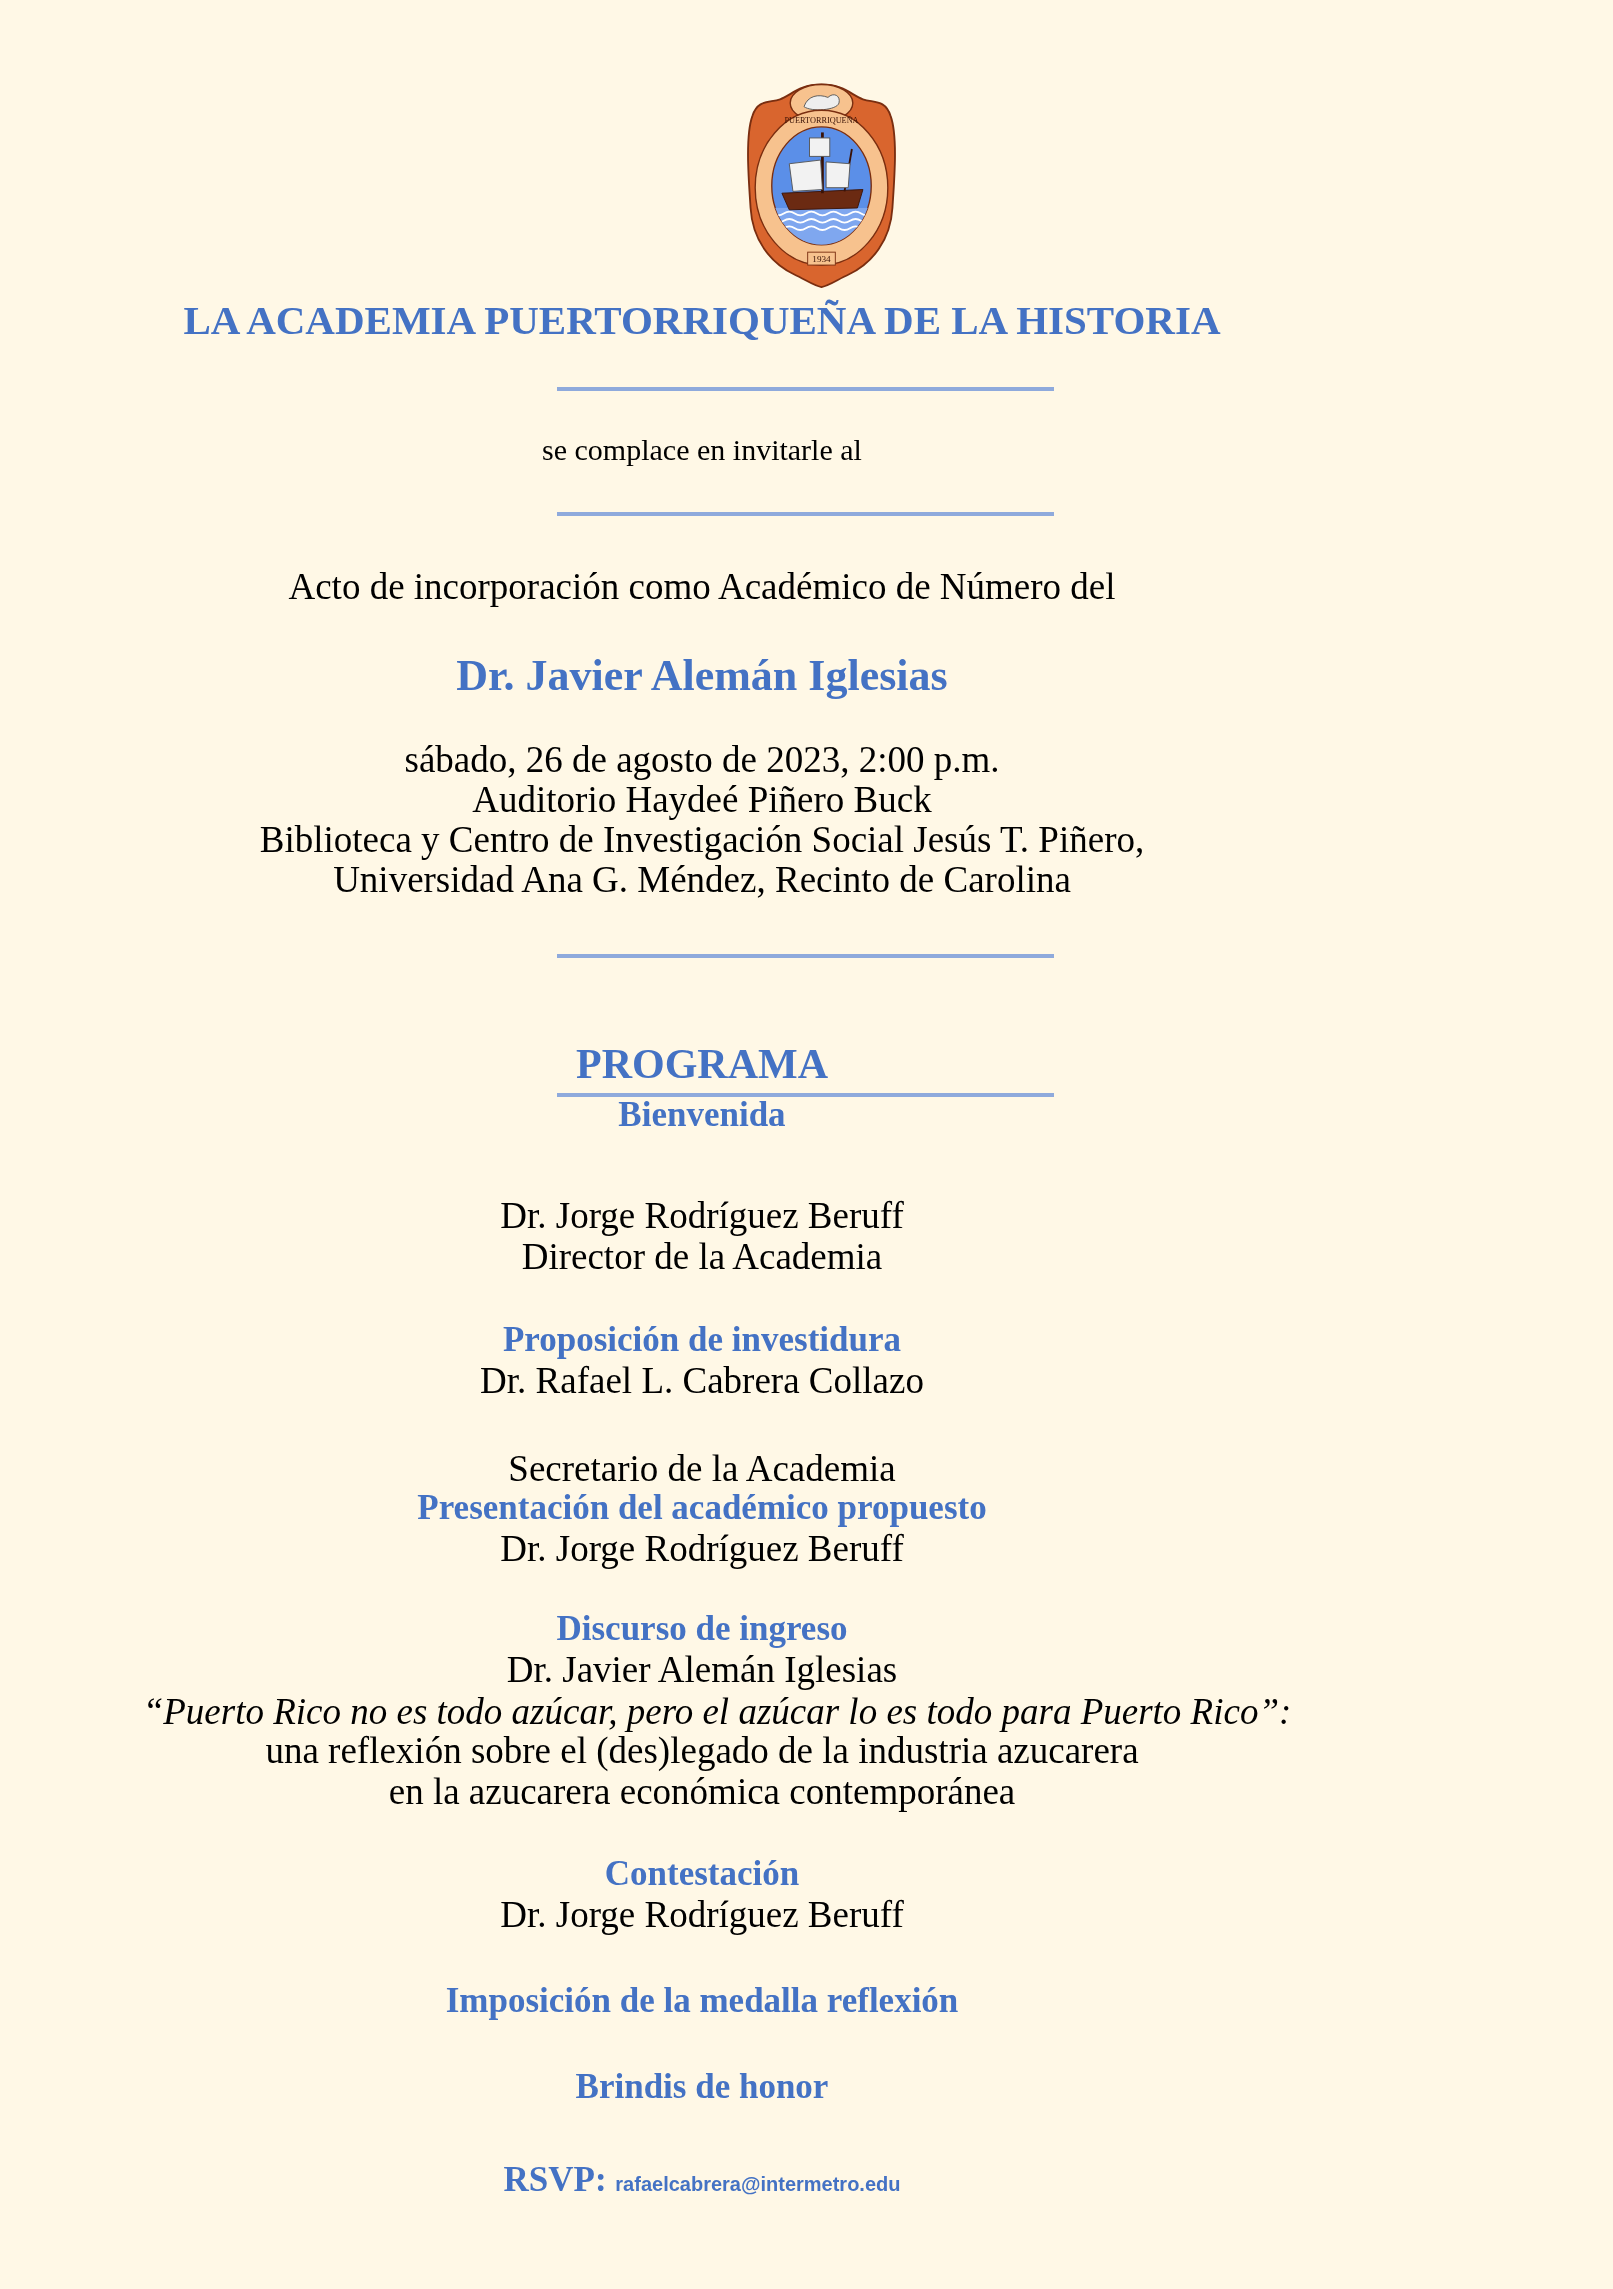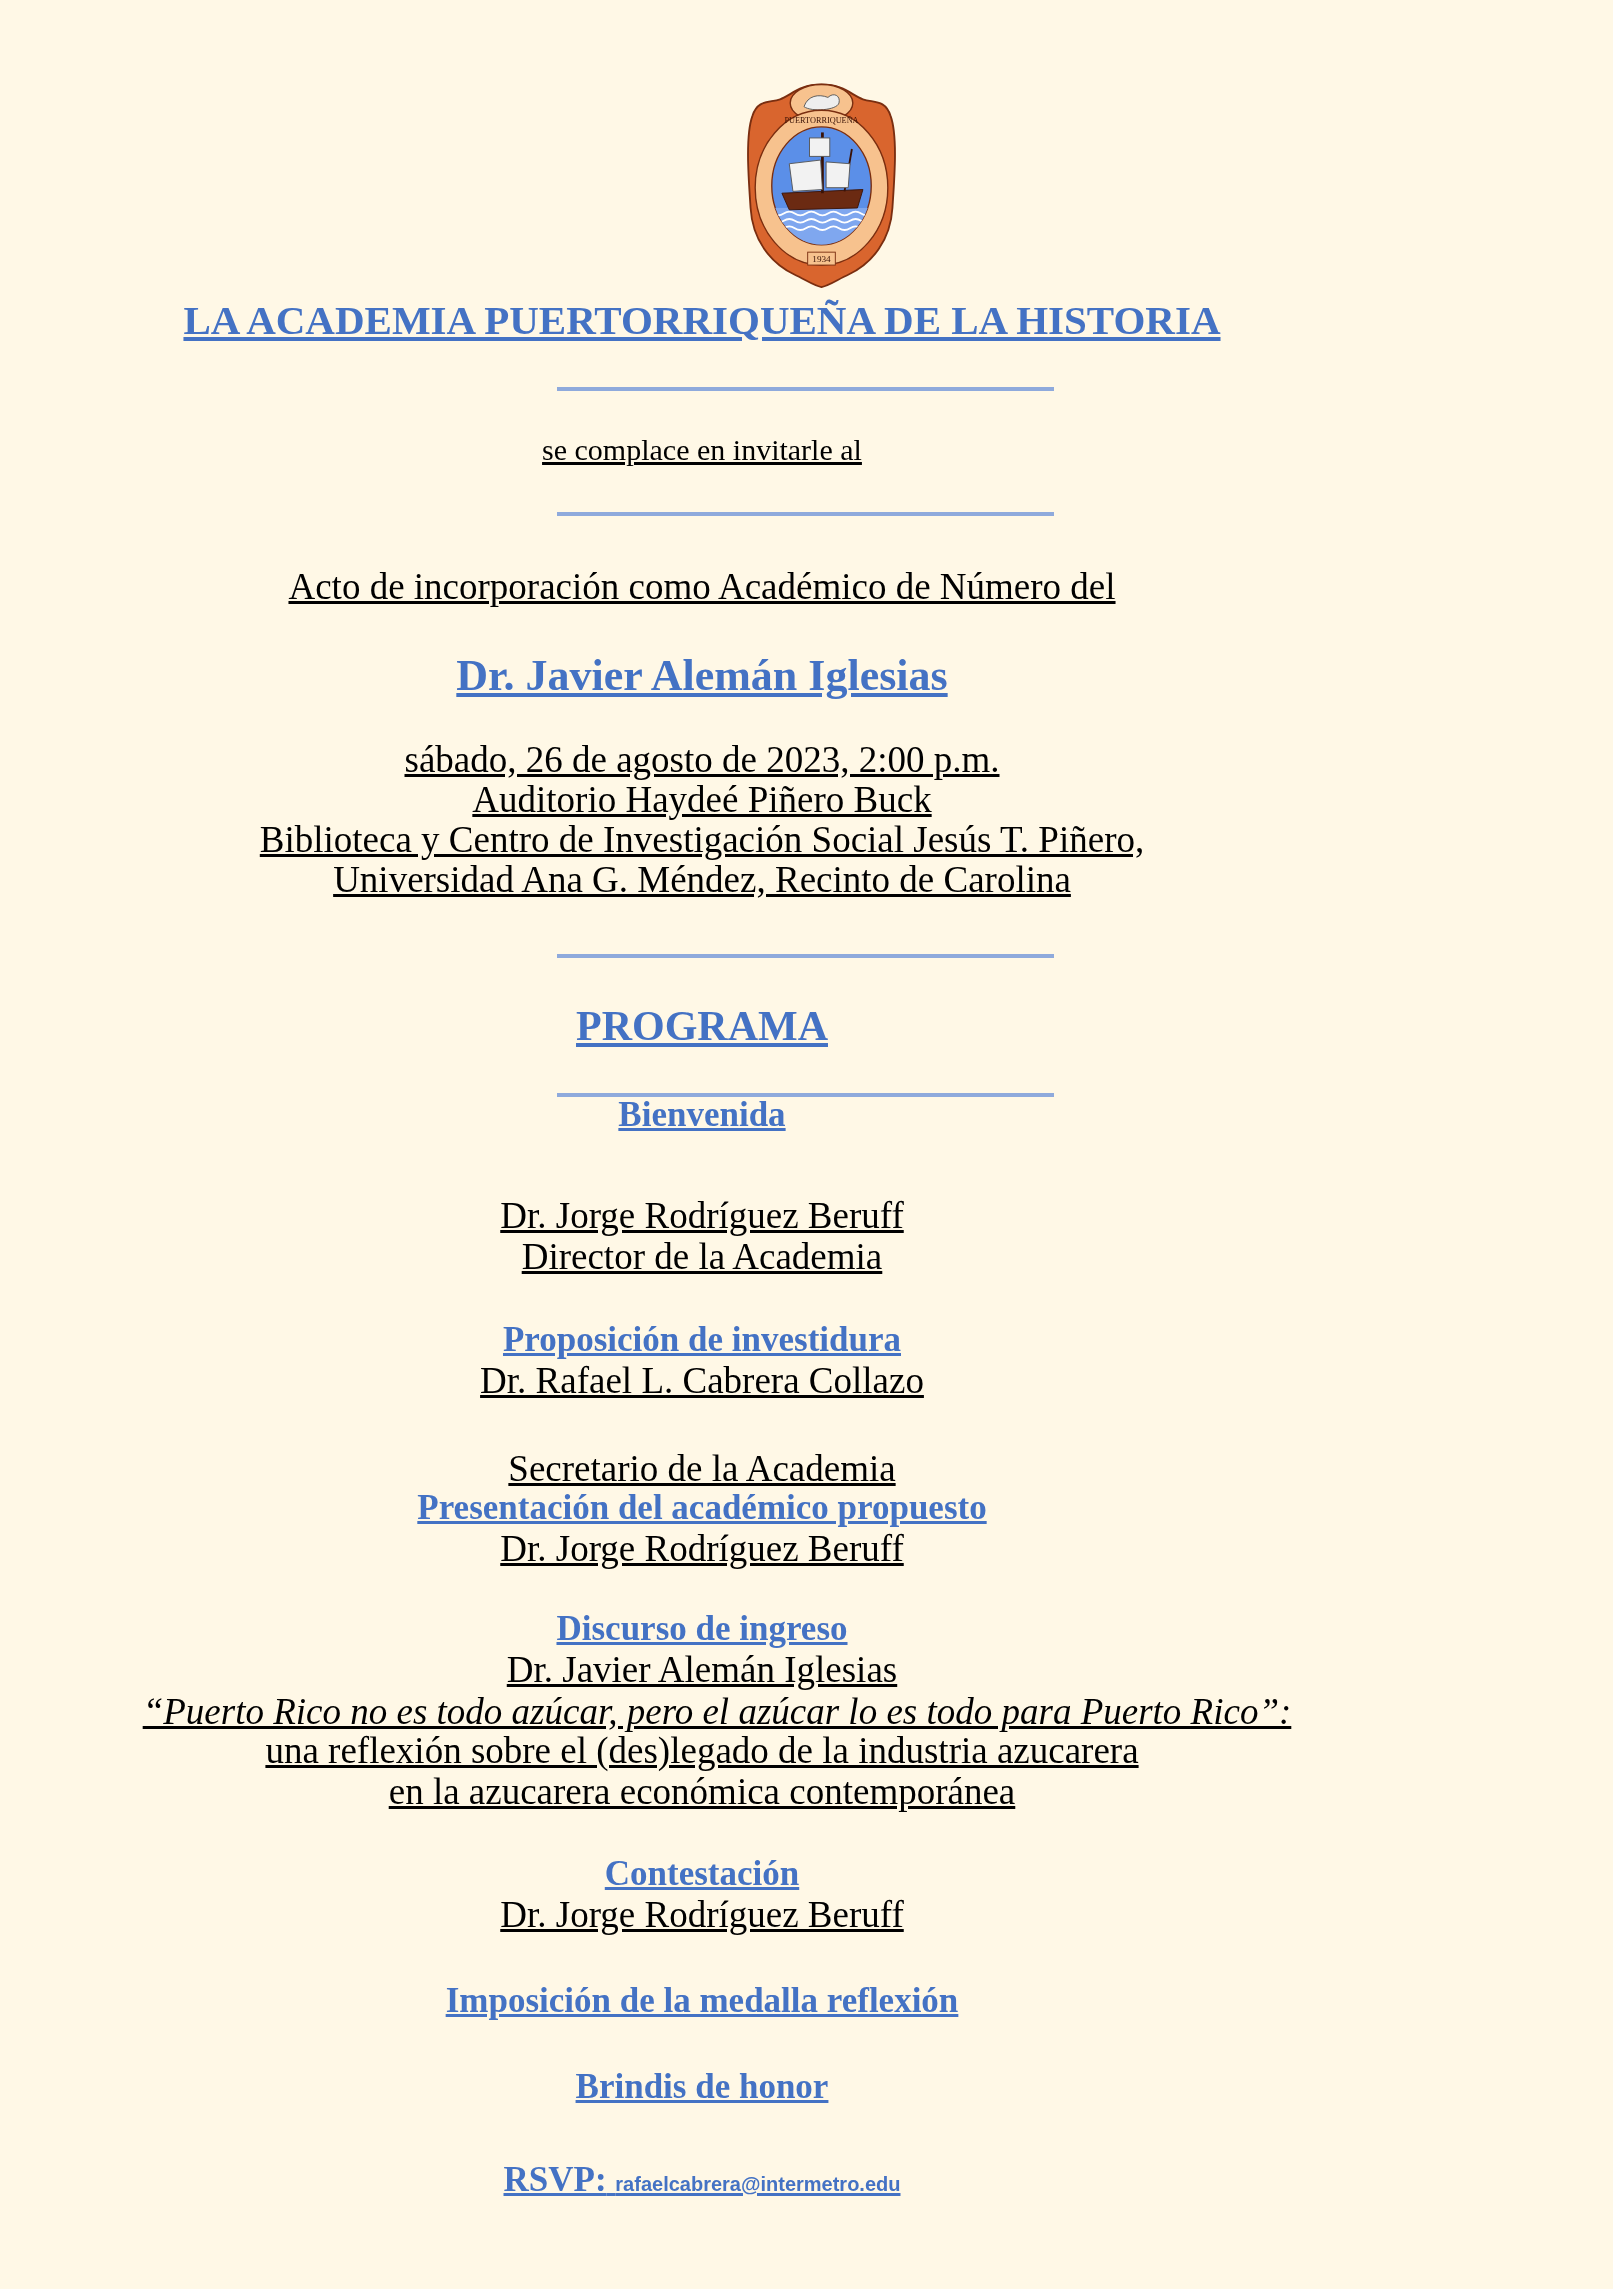--- a/index.html
+++ b/index.html
@@ -5,21 +5,21 @@
   html, body { margin: 0; padding: 0; }
   body {
     width: 1613px; height: 2290px;
     background: #fff8e6;
     position: relative; overflow: hidden;
     font-family: "Liberation Serif", "DejaVu Serif", serif;
     color: #000;
   }
   .line {
     position: absolute; left: 0; width: 1404px;
-    text-align: center; line-height: 1; white-space: nowrap; text-decoration: underline;
+    text-align: center; line-height: 1; white-space: nowrap;
   }
   .blue { color: #4472c4; font-weight: bold; }
   .divider {
     position: absolute; left: 557px; width: 497px; height: 3.7px;
     background: #8faadc;
   }
   .logo { position: absolute; left: 743px; top: 79px; width: 157px; height: 210px; }
   .sans { font-family: "Liberation Sans", "DejaVu Sans", sans-serif; }
   i { font-style: italic; }
 </style>
@@ -76,21 +76,21 @@
 
 <div class="line blue" style="top:654px; font-size:44px;">Dr. Javier Alemán Iglesias</div>
 
 <div class="line" style="top:741px; font-size:37px;">sábado, 26 de agosto de 2023, 2:00 p.m.</div>
 <div class="line" style="top:781px; font-size:37px;">Auditorio Haydeé Piñero Buck</div>
 <div class="line" style="top:821px; font-size:37px;">Biblioteca y Centro de Investigación Social Jesús T. Piñero,</div>
 <div class="line" style="top:861px; font-size:37px;">Universidad Ana G. Méndez, Recinto de Carolina</div>
 
 <div class="divider" style="top:954px;"></div>
 
-<div class="line blue" style="top:1005px; font-size:42px;">PROGRAMA</div>
+<div class="line blue" style="top:1043px; font-size:42px;">PROGRAMA</div>
 
 <div class="divider" style="top:1093px;"></div>
 
 <div>
   <div class="line blue" style="top:1097px; font-size:35px;">Bienvenida</div>
   <div class="line" style="top:1197px; font-size:37px;">Dr. Jorge Rodríguez Beruff</div>
   <div class="line" style="top:1238px; font-size:37px;">Director de la Academia</div>
 </div>
 
 <div>

